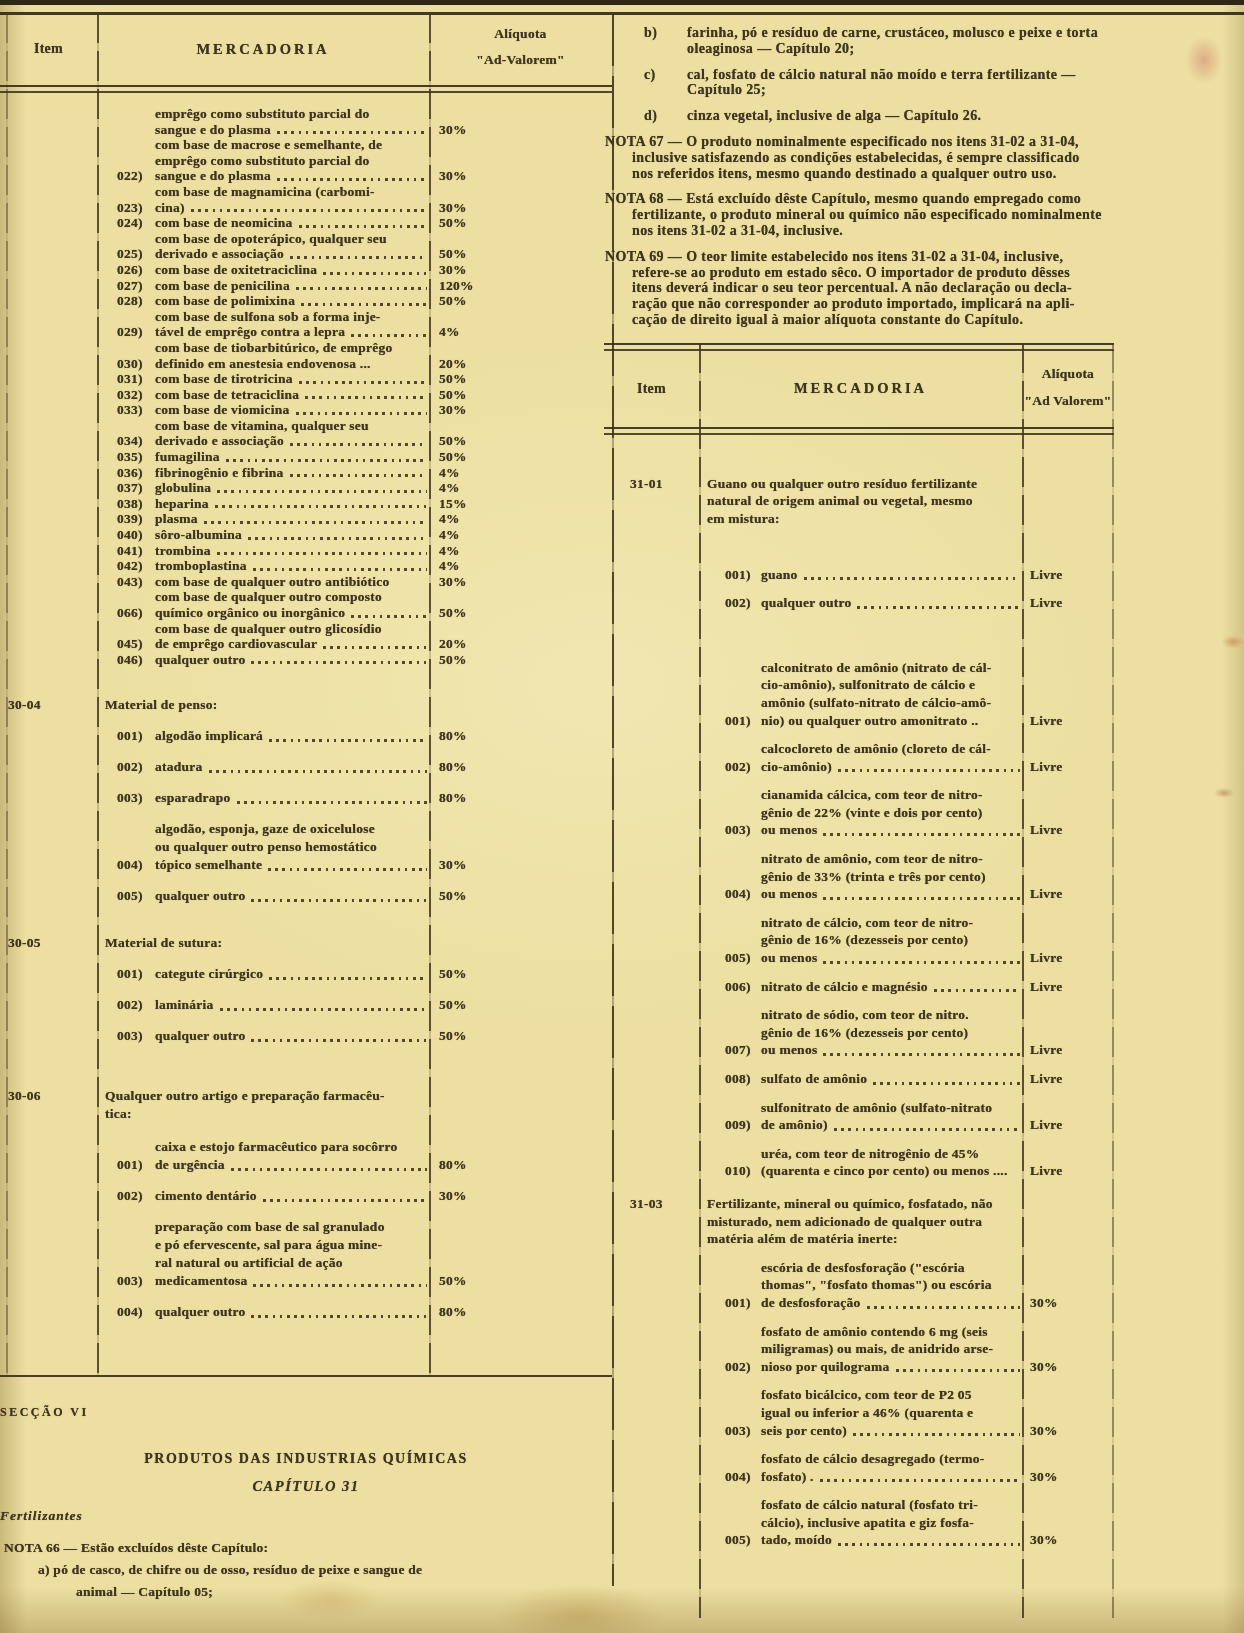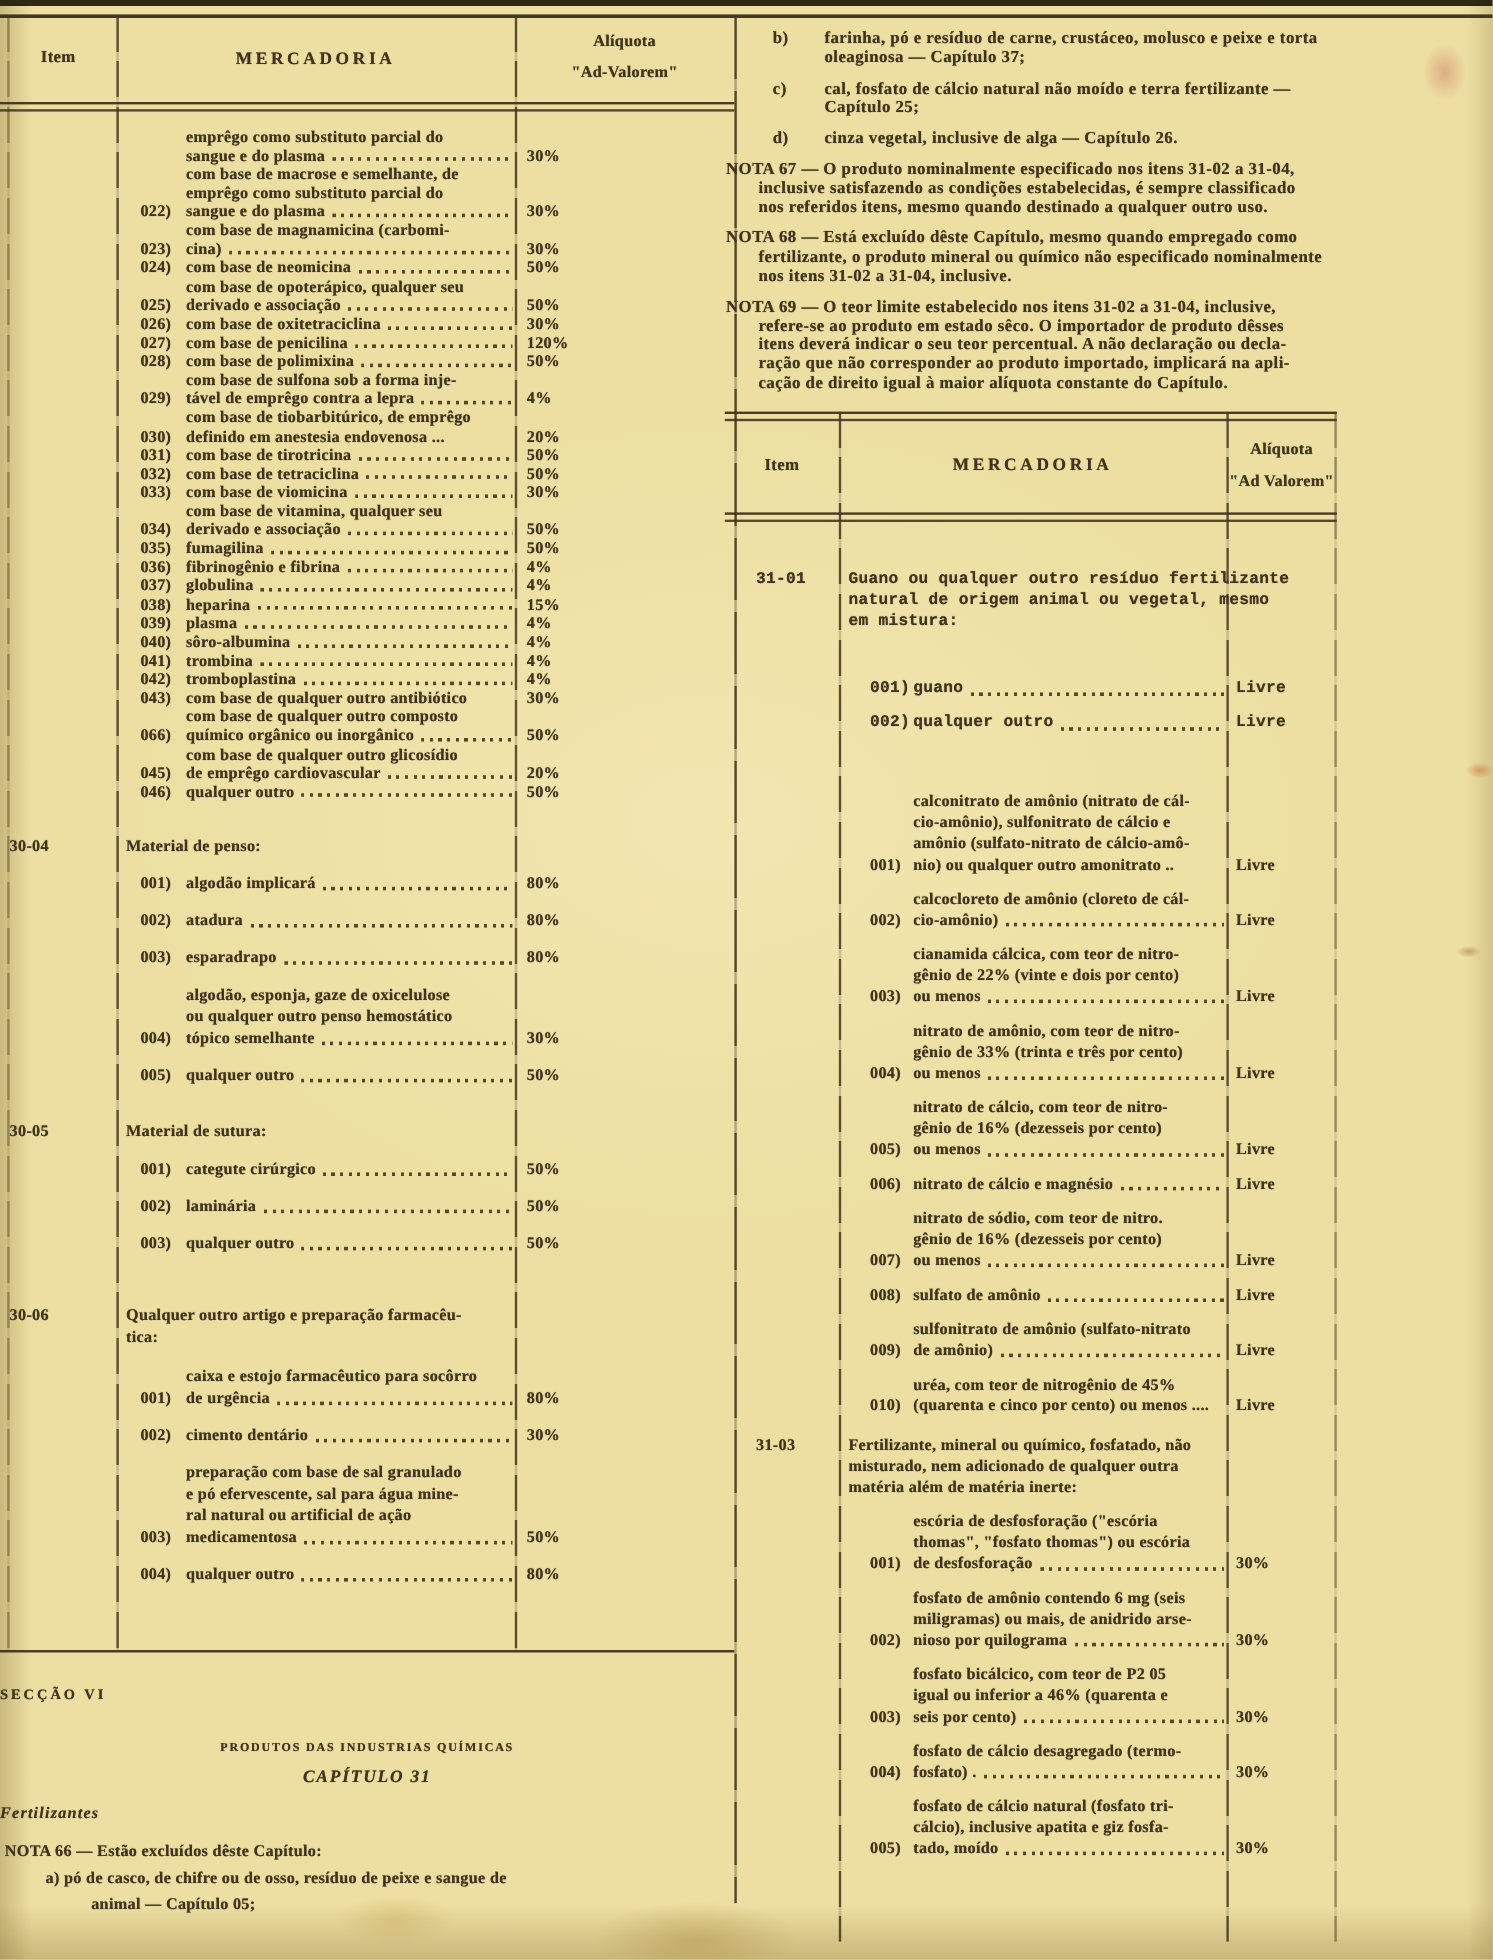--- a/index.html
+++ b/index.html
@@ -62,21 +62,21 @@
   .tbl-left .grp.tight{line-height:15.6px;}
   .tbl-left .grp.roomy{line-height:18px;margin-top:29px;}
   .tbl-left .grp.roomy .head-entry{margin-bottom:27px;}
   .tbl-left .grp.roomy .entry{margin-bottom:13px;}
   .tbl-left .grp.tight .entry{margin-bottom:0;}
   [data-name="group-30-06"]{margin-top:42px !important;}
   [data-name="group-30-06"] .head-entry{margin-bottom:15px !important;}
 
   .footer-left{width:612px;}
   .sec-title{margin-top:28px;text-align:left;letter-spacing:2.5px;font-size:12px;}
-  .sec-sub{margin-top:31px;text-align:center;letter-spacing:1.5px;font-size:10px;}
+  .sec-sub{margin-top:31px;text-align:center;letter-spacing:1.5px;font-size:14px;}
   .chapter{margin-top:11px;text-align:center;font-style:italic;letter-spacing:1.5px;font-size:14.5px;}
   .chap-sub{margin-top:13px;text-align:left;font-style:italic;font-size:13.5px;letter-spacing:1px;}
   .nota66{margin-top:13px;padding-left:4px;line-height:22px;}
   .nota66 .n1{padding-left:0;}
   .nota66 .n2{padding-left:34px;}
   .nota66 .n3{padding-left:72px;}
 
   
   .col-right{position:absolute;left:602px;top:13px;width:629px;}
   .notes{padding-top:12px;font-size:14px;letter-spacing:.4px;line-height:15.8px;}
@@ -98,21 +98,21 @@
   .tbl-right .c1{padding-left:26px;}
   .tbl-right .c3{padding-left:8px;}
   .tbl-right .hline{padding-left:8px;}
   .tbl-right .rnum{margin-left:26px;width:36px;}
   .tbl-right .v1{left:95px;height:1275px;}
   .tbl-right .v2{left:418px;height:1275px;}
   .tbl-right .v3{left:508px;height:1275px;opacity:.6;}
   .tbl-right .grp{line-height:17.6px;margin-top:47px;}
   .tbl-right .grp .head-entry{margin-bottom:24px;}
   .tbl-right .grp .entry{margin-bottom:11px;}
-  .tbl-right .grp:first-child{margin-top:0;font-family:Liberation Mono, monospace;}
+  .tbl-right .grp:first-child{margin-top:0;}
   [data-name="group-31-01"] .head-entry{margin-bottom:38px !important;}
   [data-name="group-31-01"] .entry{margin-bottom:12px;}
   [data-name="group-31-03"]{margin-top:15px !important;}
 </style>
 </head>
 <body>
 
 <div class="page" data-name="scanned-tariff-page">
   <div class="top-rule" data-name="page-top-rule"></div>
   <div class="divider-v" data-name="column-divider"></div>
@@ -790,21 +790,21 @@
         <div class="n2" data-name="nota-66-line2">a)  pó de casco, de chifre ou de osso, resíduo de peixe e sangue de</div>
         <div class="n3" data-name="nota-66-line3">animal — Capítulo 05;</div>
       </div>
     </div>
   </div>
 
   <div class="col-right" data-name="right-column">
     <div class="notes" data-name="chapter-notes">
         <div class="note list" data-name="exclusion-item">
           <div class="nline nline0" data-name="note-line"><span class="marker" data-name="list-marker">b)</span><span data-name="note-text">farinha, pó e resíduo de carne, crustáceo, molusco e peixe e torta</span></div>
-          <div class="nline cont" data-name="note-line"><span data-name="note-text">oleaginosa — Capítulo 37;</span></div>
+          <div class="nline cont" data-name="note-line"><span data-name="note-text">oleaginosa — Capítulo 20;</span></div>
         </div>
         <div class="note list" data-name="exclusion-item">
           <div class="nline nline0" data-name="note-line"><span class="marker" data-name="list-marker">c)</span><span data-name="note-text">cal, fosfato de cálcio natural não moído e terra fertilizante —</span></div>
           <div class="nline cont" data-name="note-line"><span data-name="note-text">Capítulo 25;</span></div>
         </div>
         <div class="note list" data-name="exclusion-item">
           <div class="nline nline0" data-name="note-line"><span class="marker" data-name="list-marker">d)</span><span data-name="note-text">cinza vegetal, inclusive de alga — Capítulo 26.</span></div>
         </div>
         <div class="note nota" data-name="nota-paragraph">
           <div class="nline nline0" data-name="note-line"><span data-name="note-text">NOTA 67 — O produto nominalmente especificado nos itens 31-02 a 31-04,</span></div>

